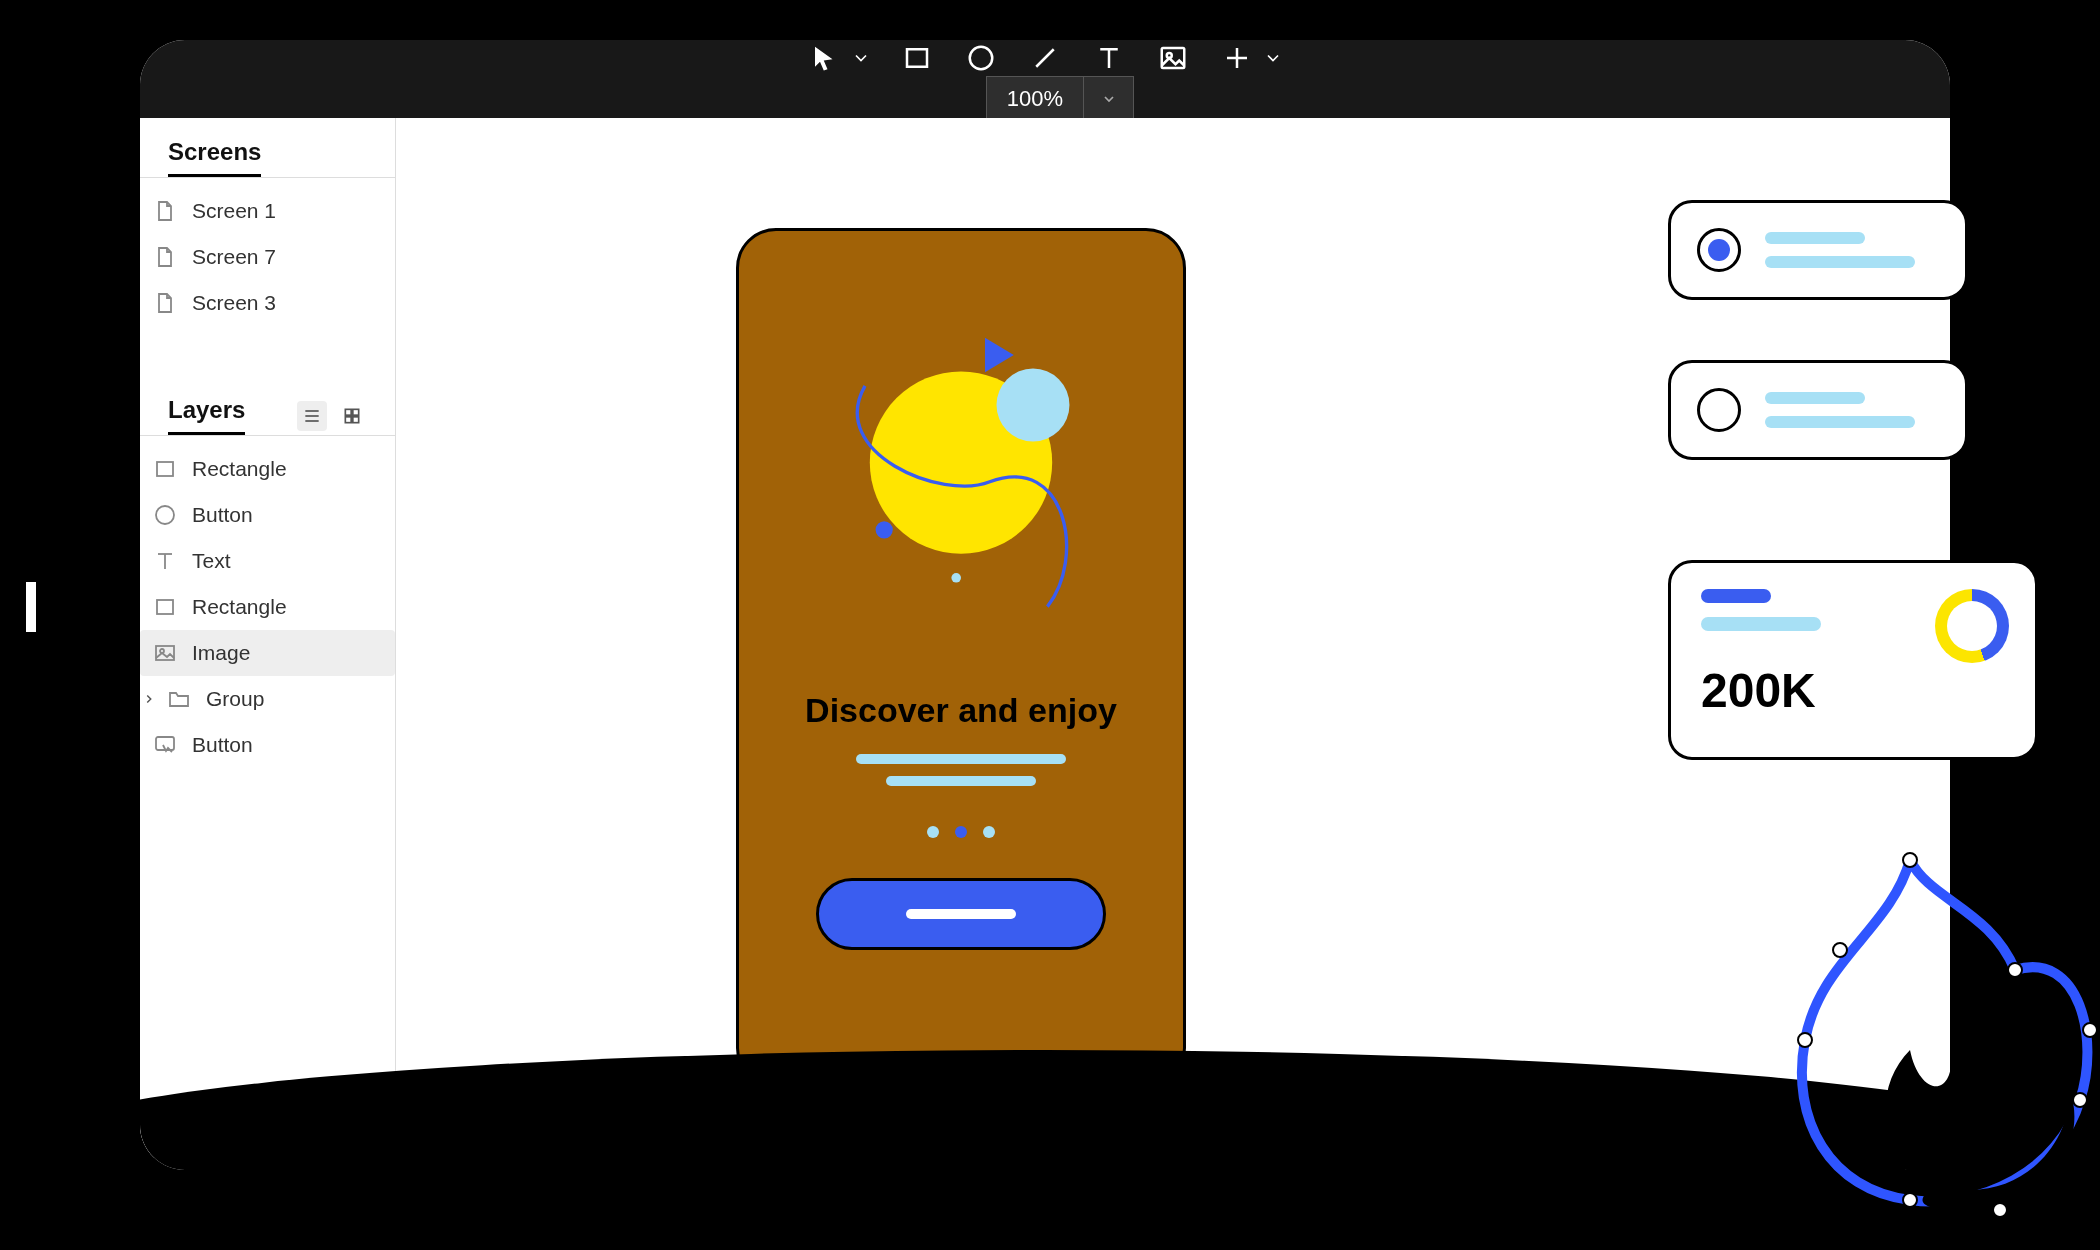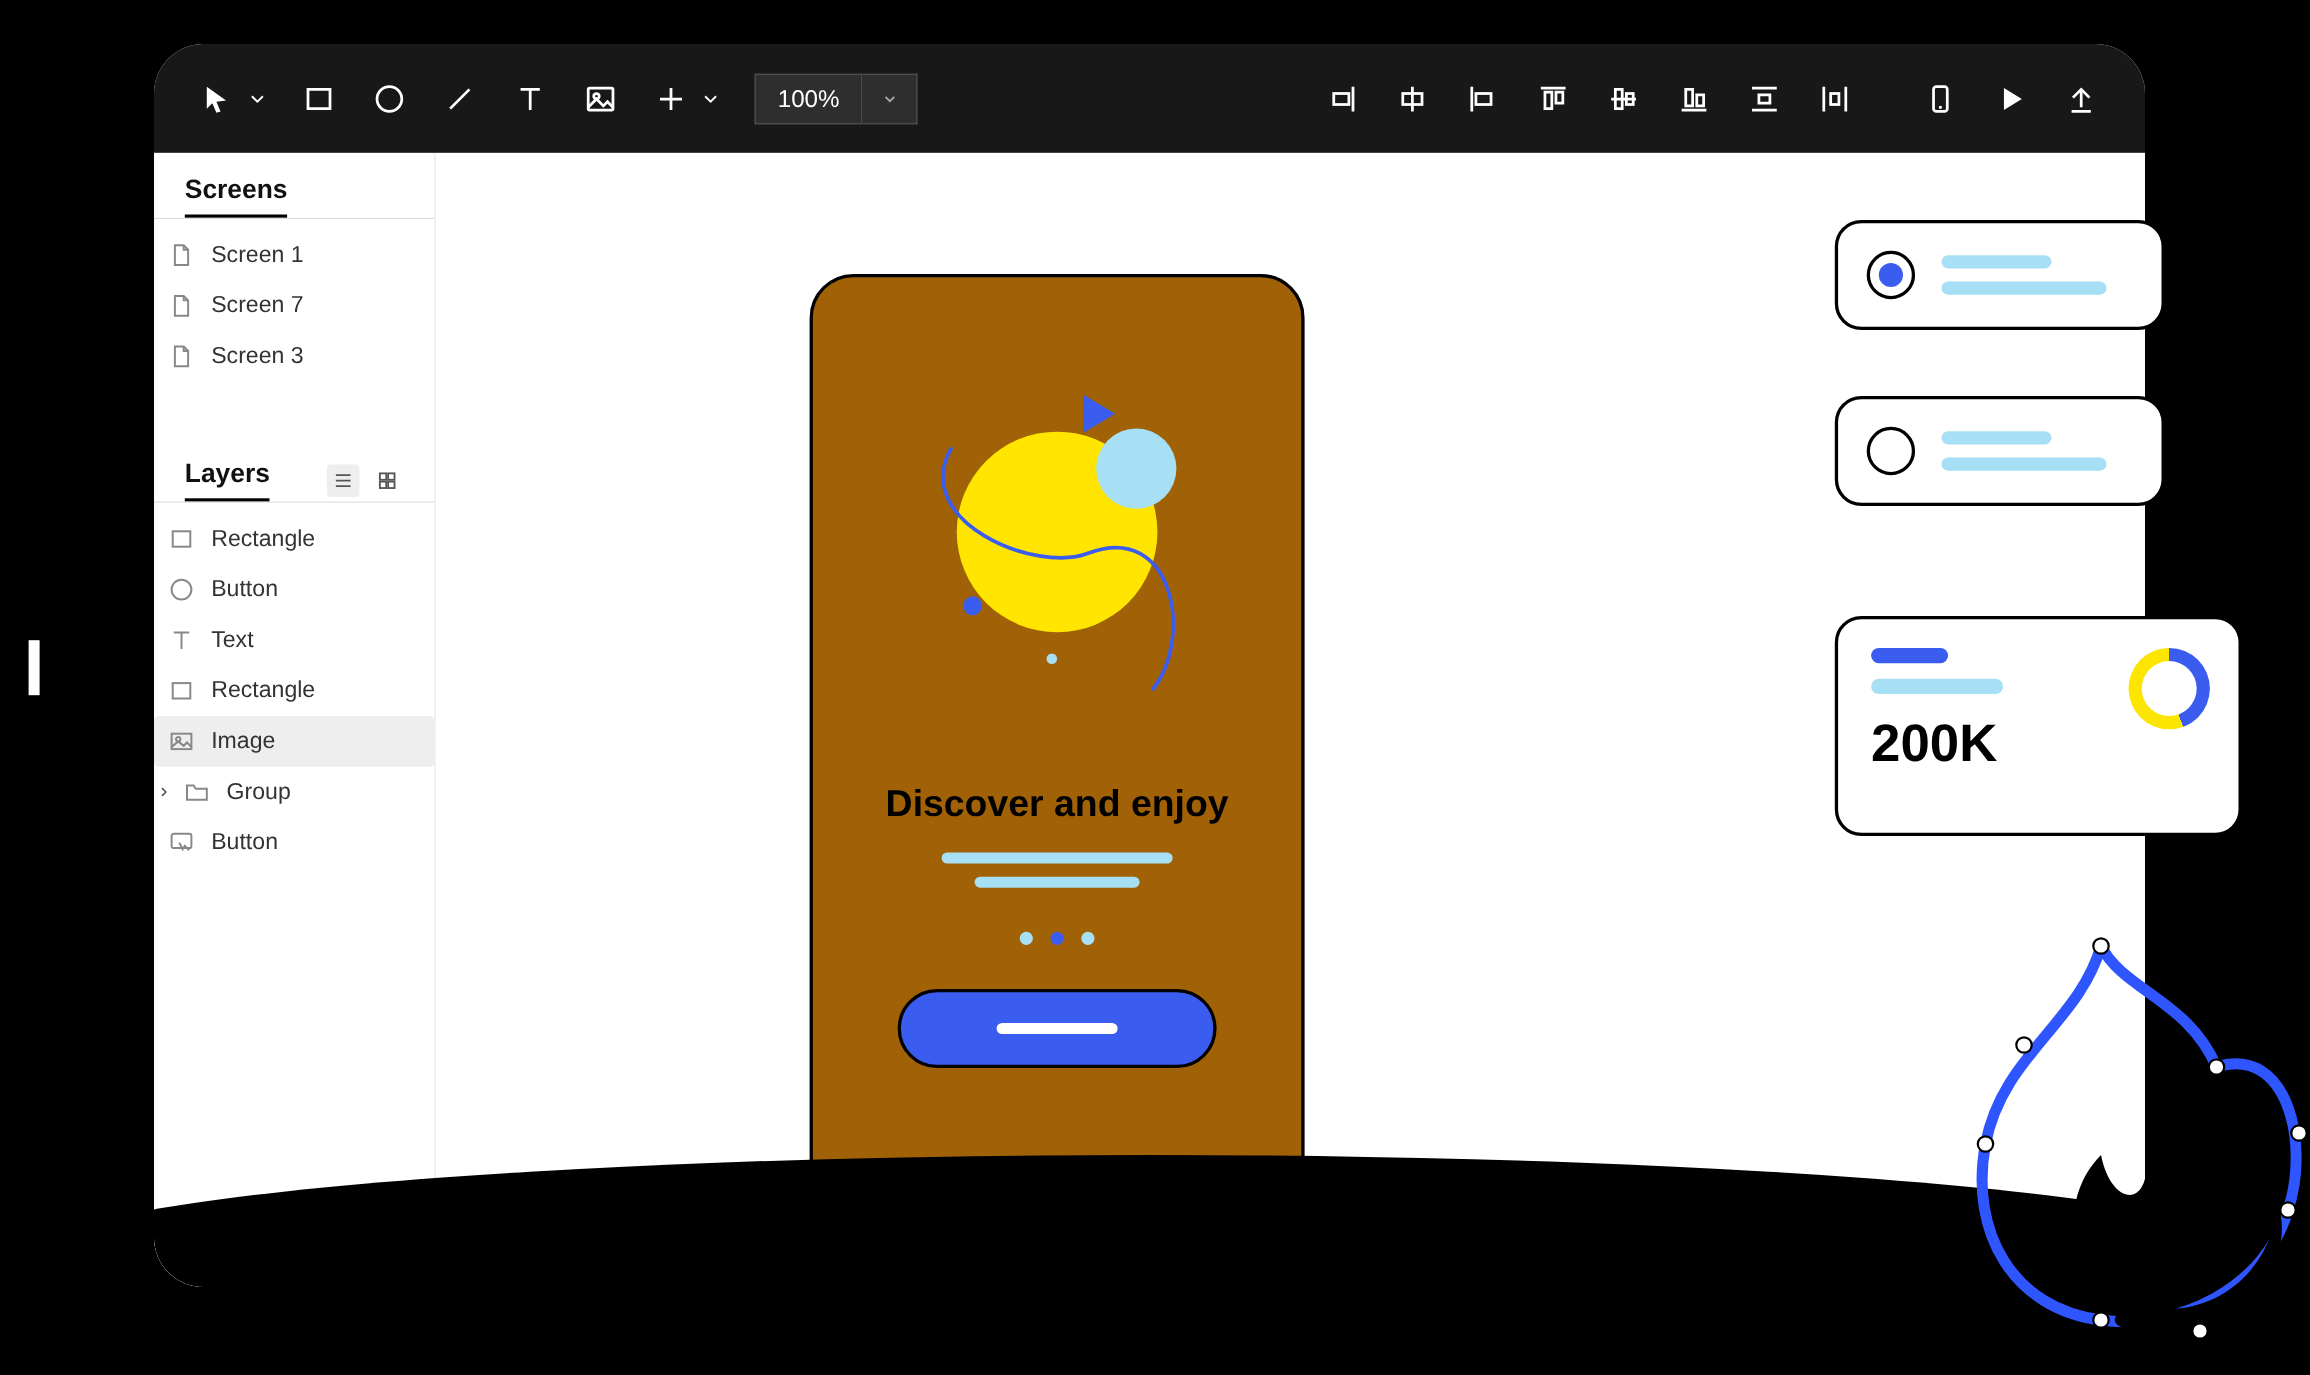--- a/index.html
+++ b/index.html
@@ -18,26 +18,27 @@
     top:40px;
     width:1810px;
     height:1130px;
     background:#fff;
     border-radius:45px;
     overflow:hidden;
     box-shadow:0 0 30px rgba(0,0,0,0.8);
   }
   
   .toolbar {
-    height:99px;
+    height:78px;
     background:#181818;
     display:flex;
     align-items:center;
     padding:0 40px;
     color:#fff;
+    flex-direction:column;
   }
   .tb-group { display:flex; align-items:center; gap:28px; }
   .tb-spacer { flex:0 0 60px; }
   .tb-flex { flex:1; }
   .tb-icon {
     width:36px; height:36px;
     display:flex; align-items:center; justify-content:center;
     color:#fff;
     cursor:pointer;
   }
@@ -204,21 +205,21 @@
     width:370px; height:200px;
     background:#fff;
     border:3px solid #000;
     border-radius:24px;
     padding:26px 30px;
   }
   .stat-card .slines { display:flex; flex-direction:column; gap:14px; }
   .stat-card .s1 { width:70px; height:14px; background:#3a5df0; border-radius:7px; }
   .stat-card .s2 { width:120px; height:14px; background:#a7e0f5; border-radius:7px; }
   .stat-card .num {
-    font-size:48px; font-weight:800; color:#000; margin-top:18px;
+    font-size:48px; font-weight:800; color:#000; margin-top:32px;
   }
   .stat-card .ring {
     position:absolute; right:26px; top:26px;
     width:74px; height:74px; border-radius:50%;
     background:conic-gradient(#3a5df0 0deg 160deg, #fce500 160deg 360deg);
     display:flex; align-items:center; justify-content:center;
   }
   .stat-card .ring::after {
     content:""; width:50px; height:50px; background:#fff; border-radius:50%;
   }

